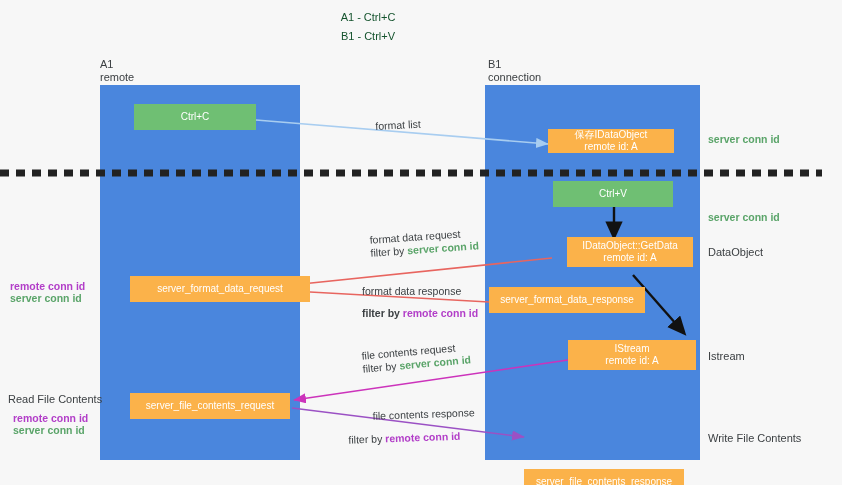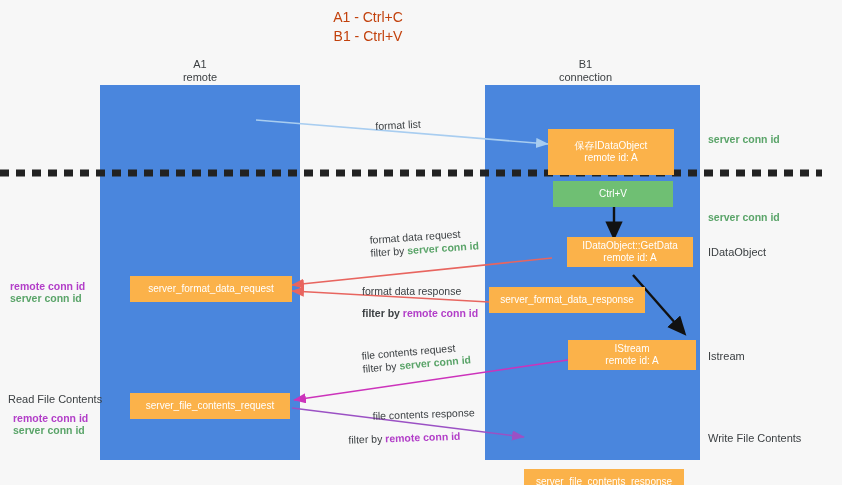--- a/index.html
+++ b/index.html
@@ -7,26 +7,26 @@
     width:842px;height:485px;
     background:#f7f7f7;
     font-family:"Liberation Sans","DejaVu Sans",sans-serif;
     overflow:hidden;
   }
   #stage{position:relative;width:842px;height:485px;background:#f7f7f7;}
 
   
   .title-block{
     position:absolute;left:0;top:8px;width:736px;
-    text-align:center;color:#c2410c;font-size:14px;line-height:19px;
+    text-align:center;color:#14532d;font-size:11px;line-height:19px;
   }
   .title-block div{white-space:pre;}
 
   .col-head{
-    position:absolute;text-align:center;color:#3c4043;
+    position:absolute;text-align:left;color:#3c4043;
     font-size:11px;line-height:13px;
   }
   .col-head .c-name{}
   .col-head .c-sub{}
 
   
   .panel{position:absolute;background:#4a86dd;}
 
   
   .node{
@@ -64,21 +64,21 @@
 
   <div class="title-block">
     <div>A1 - Ctrl+C</div>
     <div>B1 - Ctrl+V</div>
   </div>
 
   <div class="col-head" style="left:100px;top:58px;width:200px;">
     <div class="c-name">A1</div>
     <div class="c-sub">remote</div>
   </div>
-  <div class="col-head" style="left:478px;top:58px;width:215px;">
+  <div class="col-head" style="left:488px;top:58px;width:215px;">
     <div class="c-name">B1</div>
     <div class="c-sub">connection</div>
   </div>
 
   <div class="panel" style="left:100px;top:85px;width:200px;height:375px;"></div>
   <div class="panel" style="left:485px;top:85px;width:215px;height:375px;"></div>
 
   <svg class="overlay" viewBox="0 0 842 485">
     <defs>
       <marker id="ah-blue" markerWidth="9" markerHeight="9" refX="7.5" refY="3.2" orient="auto">
@@ -108,30 +108,33 @@
 
     <line x1="552" y1="258" x2="292" y2="285" stroke="#e8655f" stroke-width="1.6" marker-end="url(#ah-red)"></line>
 
     <line x1="489" y1="302" x2="292" y2="291" stroke="#e8655f" stroke-width="1.6" marker-end="url(#ah-red)"></line>
 
     <line x1="568" y1="360" x2="294" y2="400" stroke="#cc33bb" stroke-width="1.6" marker-end="url(#ah-magenta)"></line>
 
     <line x1="292" y1="408" x2="524" y2="437" stroke="#9b51c4" stroke-width="1.6" marker-end="url(#ah-purple)"></line>
   </svg>
 
+  <div class="node green" style="left:134px;top:104px;width:122px;height:26px;">
+    <span>Ctrl+C</span>
+  </div>
 
-  <div class="node orange" style="left:130px;top:276px;width:162px;height:26px;">
+  <div class="node orange" style="left:130px;top:276px;width:180px;height:26px;">
     <span>server_format_data_request</span>
   </div>
 
   <div class="node orange" style="left:130px;top:393px;width:160px;height:26px;">
     <span>server_file_contents_request</span>
   </div>
 
-  <div class="node orange" style="left:548px;top:129px;width:126px;height:46px;">
+  <div class="node orange" style="left:548px;top:129px;width:126px;height:24px;">
     <span>保存IDataObject</span>
     <span>remote id: A</span>
   </div>
 
   <div class="node green" style="left:553px;top:181px;width:120px;height:26px;">
     <span>Ctrl+V</span>
   </div>
 
   <div class="node orange" style="left:551px;top:237px;width:126px;height:30px;margin-left:16px;">
     <span>IDataObject::GetData</span>
@@ -170,21 +173,21 @@
 
   <div class="lab-stack rot" style="left:373px;top:408px;transform:rotate(-2deg);">
     <div><span class="plain">file contents response</span></div>
     <div style="margin-top:10px;margin-left:-25px;"><span class="plain">filter by </span><span class="p">remote conn id</span></div>
   </div>
 
   <div class="lab green" style="left:708px;top:133px;">server conn id</div>
 
   <div class="lab green" style="left:708px;top:211px;">server conn id</div>
 
-  <div class="lab" style="left:708px;top:246px;font-size:11px;">IDataObject</div>
+  <div class="lab" style="left:708px;top:246px;font-size:11px;">DataObject</div>
 
   <div class="lab" style="left:708px;top:350px;font-size:11px;">Istream</div>
 
   <div class="lab" style="left:708px;top:432px;font-size:11px;">Write File Contents</div>
 
   <div class="lab purple" style="left:10px;top:280px;">remote conn id</div>
   <div class="lab green" style="left:10px;top:292px;">server conn id</div>
 
   <div class="lab" style="left:8px;top:393px;font-size:11px;">Read File Contents</div>
   <div class="lab purple" style="left:13px;top:412px;">remote conn id</div>

